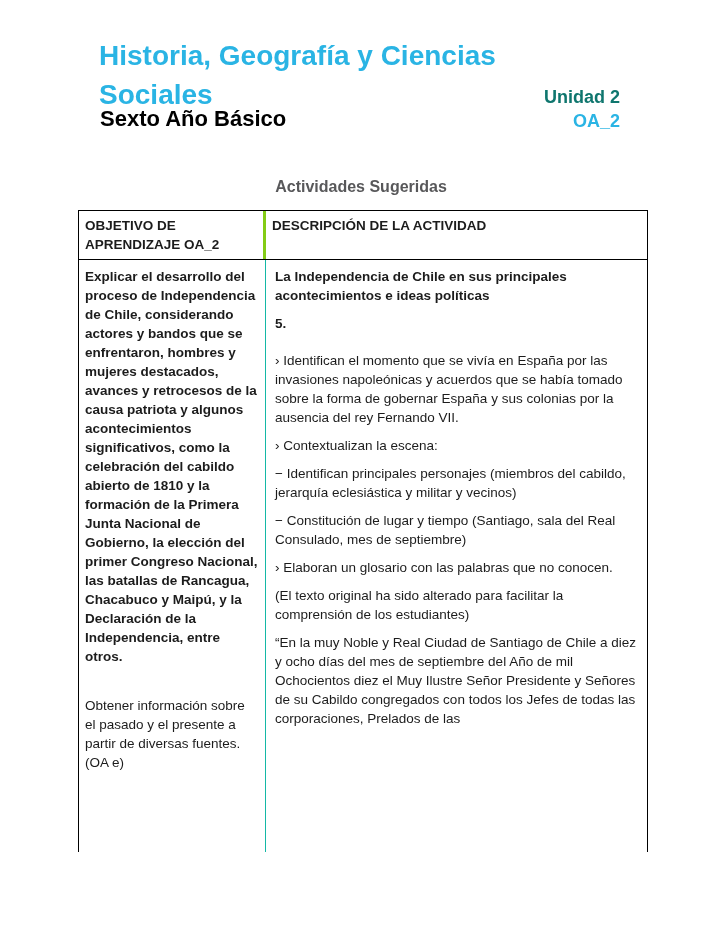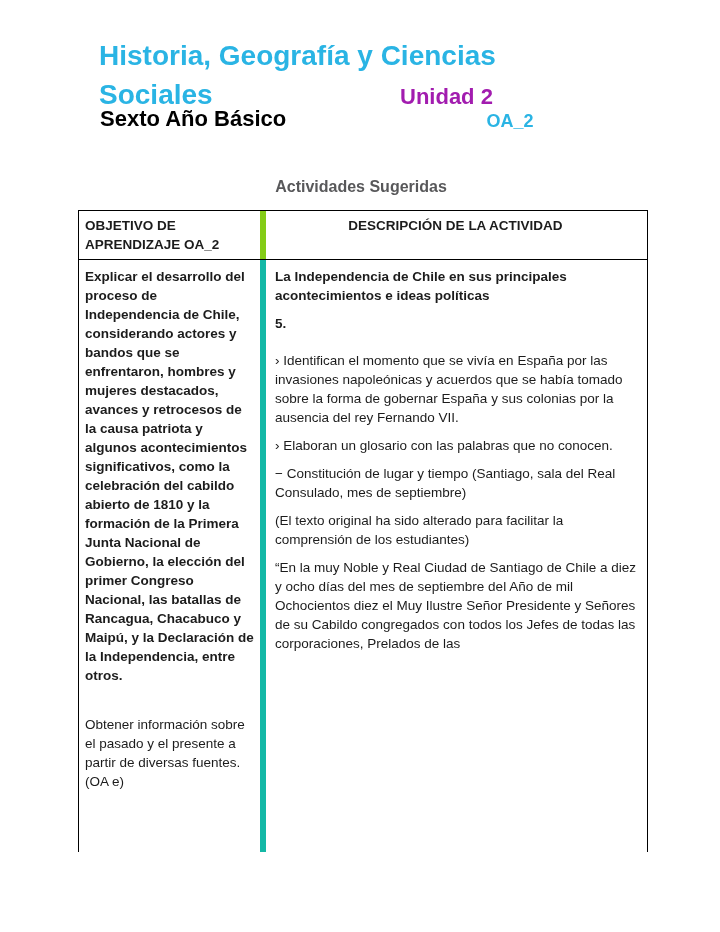--- a/index.html
+++ b/index.html
@@ -2,32 +2,32 @@
 <html><head>
 <meta charset="utf-8">
 <style>
   html,body{margin:0;padding:0}
   body{width:720px;height:932px;background:#ffffff;font-family:"Liberation Sans",sans-serif;-webkit-font-smoothing:antialiased}
   .page{position:relative;width:720px;height:932px;overflow:hidden;color:#161616;background:#fff}
 
   
   .course{position:absolute;left:99px;top:36px;width:445px;font-size:28px;line-height:39px;font-weight:bold;color:#2ab4e4}
   .grade{position:absolute;left:100px;top:107px;font-size:22px;line-height:24px;font-weight:bold;color:#000}
-  .unit{position:absolute;left:400px;top:85px;width:220px;font-size:22px;line-height:24px;font-weight:bold;color:#a21caf}
-  .oa{position:absolute;left:400px;top:109px;width:220px;text-align:center;font-size:18px;line-height:24px;font-weight:bold;color:#2ab4e4}
+  .unit{position:absolute;left:400px;top:85px;width:220px;text-align:right;font-size:18px;line-height:24px;font-weight:bold;color:#0f766e}
+  .oa{position:absolute;left:400px;top:109px;width:220px;text-align:right;font-size:18px;line-height:24px;font-weight:bold;color:#2ab4e4}
   .page-title{position:absolute;left:0;top:177px;width:722px;text-align:center;font-size:16px;line-height:20px;font-weight:bold;color:#58585a}
 
   
   .acttable{position:absolute;left:78px;top:210px;width:568px;border:1px solid #000;border-bottom:none;font-size:13.5px;line-height:19px;color:#1c1c1c;background:#fff}
   .thead{display:grid;grid-template-columns:187px 1fr;border-bottom:1px solid #000}
   .th{font-weight:bold;padding:5px 8px 5px 6px}
-  .th-left{border-right:6px solid #84cc16}
-  .th-right{text-align:center;padding-top:5px}
+  .th-left{border-right:3px solid #84cc16}
+  .th-right{text-align:left;padding-top:5px}
   .tbody{display:grid;grid-template-columns:187px 1fr;height:592px;overflow:hidden}
-  .td-left{border-right:6px solid #14b8a6;padding:7px 6px 0 6px}
+  .td-left{border-right:1px solid #14b8a6;padding:7px 6px 0 6px}
   .td-right{padding:7px 10px 0 9px}
 
   p{margin:0 0 9px 0}
   .b{font-weight:bold}
   .i{}
   .mb0{margin-bottom:0}
   .mb14{margin-bottom:0}
   .mb18{margin-bottom:18px}
   .mb30{margin-bottom:30px}
 </style>
@@ -52,22 +52,24 @@
 
       <div class="td-left">
         <p class="b mb30">Explicar el desarrollo del proceso de Independencia de Chile, considerando actores y bandos que se enfrentaron, hombres y mujeres destacados, avances y retrocesos de la causa patriota y algunos acontecimientos significativos, como la celebración del cabildo abierto de 1810 y la formación de la Primera Junta Nacional de Gobierno, la elección del primer Congreso Nacional, las batallas de Rancagua, Chacabuco y Maipú, y la Declaración de la Independencia, entre otros.</p>
         <p class="mb14">Obtener información sobre el pasado y el presente a partir de diversas fuentes. (OA e)</p>
       </div>
 
       <div class="td-right">
         <p class="b">La Independencia de Chile en sus principales acontecimientos e ideas políticas</p>
         <p class="b mb18">5.</p>
         <p>› Identifican el momento que se vivía en España por las invasiones napoleónicas y acuerdos que se había tomado sobre la forma de gobernar España y sus colonias por la ausencia del rey Fernando VII.</p>
+        <p>› Contextualizan la escena:</p>
+        <p>− Identifican principales personajes (miembros del cabildo, jerarquía eclesiástica y militar y vecinos)</p>
+        <p>− Constitución de lugar y tiempo (Santiago, sala del Real Consulado, mes de septiembre)</p>
         <p>› Elaboran un glosario con las palabras que no conocen.</p>
-        <p>− Constitución de lugar y tiempo (Santiago, sala del Real Consulado, mes de septiembre)</p>
         <p>(El texto original ha sido alterado para facilitar la comprensión de los estudiantes)</p>
         <p class="i mb0">“En la muy Noble y Real Ciudad de Santiago de Chile a diez y ocho días del mes de septiembre del Año de mil Ochocientos diez el Muy Ilustre Señor Presidente y Señores de su Cabildo congregados con todos los Jefes de todas las corporaciones, Prelados de las</p>
       </div>
 
     </div>
   </div>
 
 </div>
 
 </body></html>

